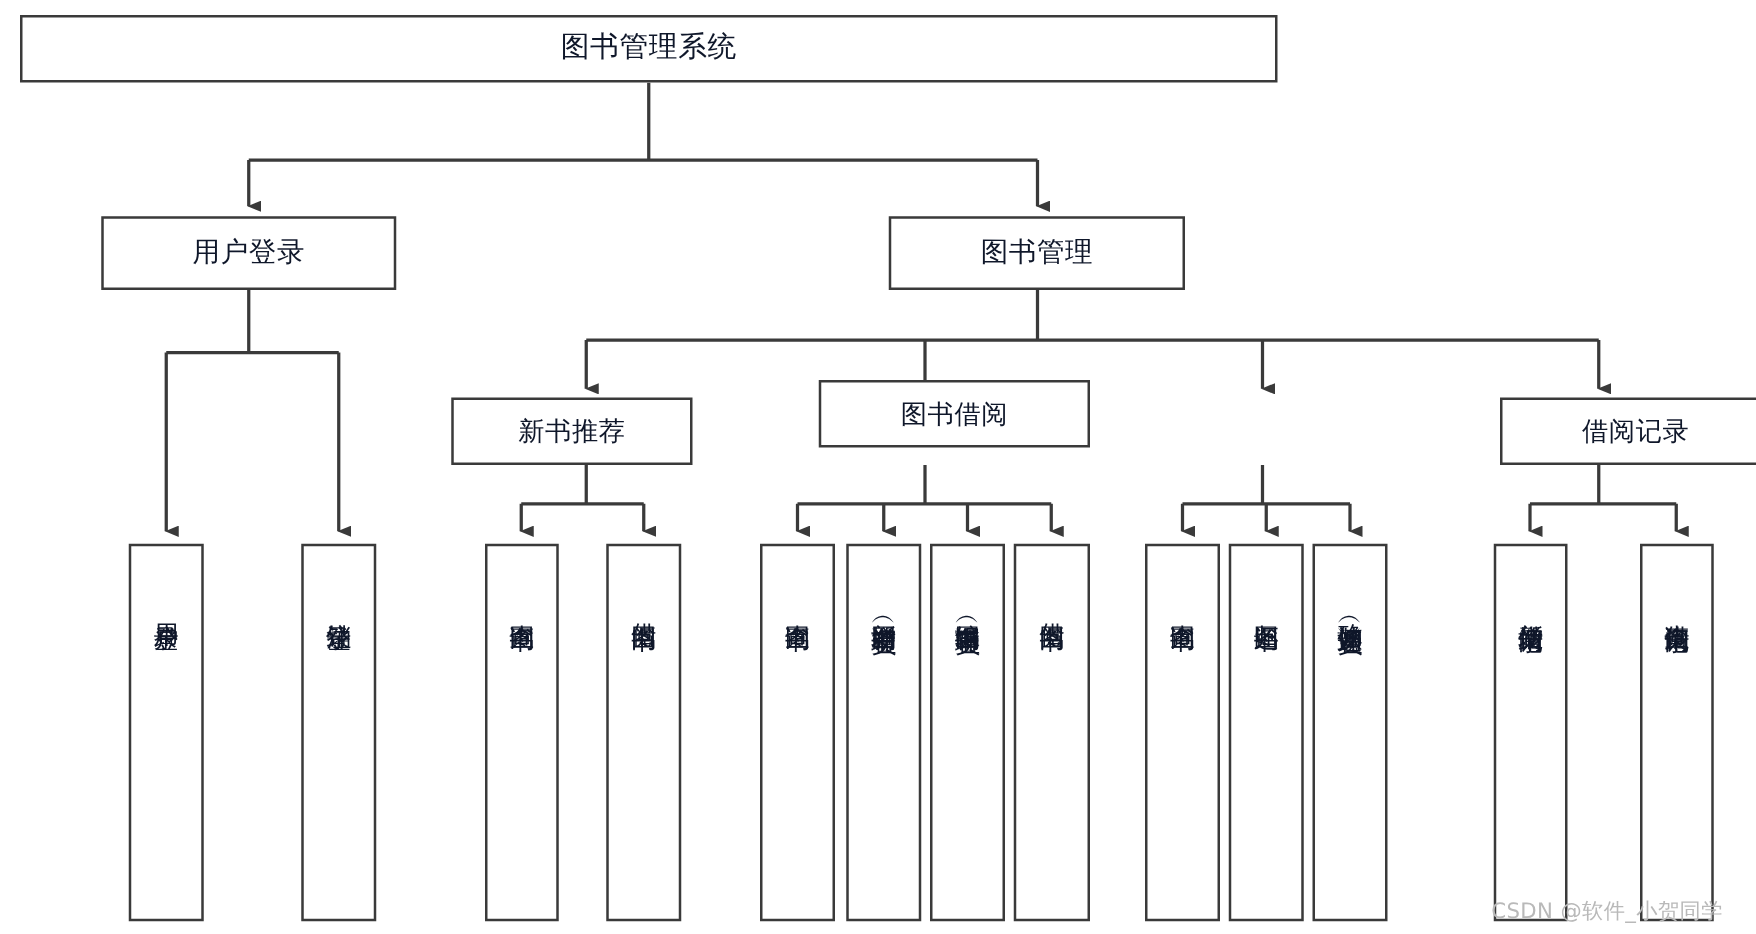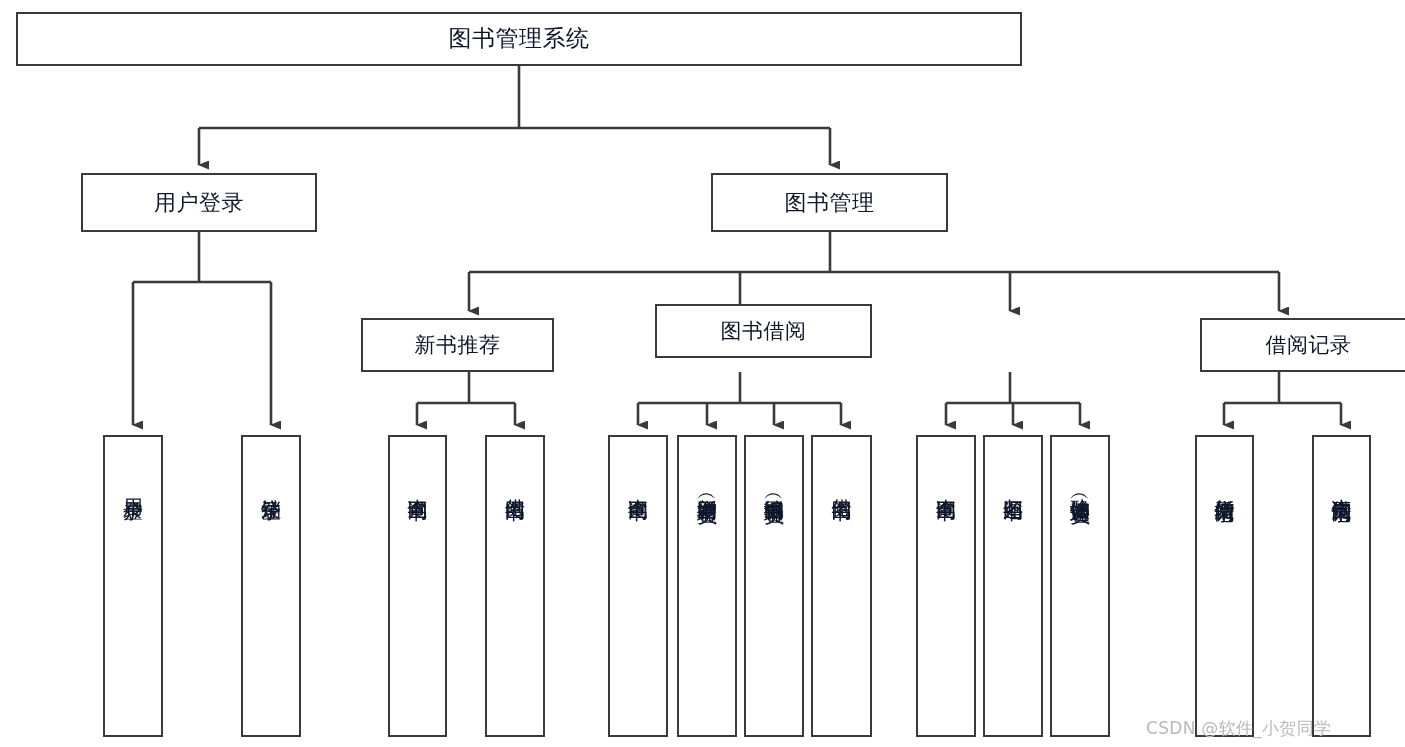--- a/index.html
+++ b/index.html
@@ -186,15 +186,15 @@
     <span class="lbl">确认归还（管理员）</span>
   </div>
 
   <div class="node leaf vert" style="left:1195px; top:435px; width:59px; height:302px;">
     <span class="lbl">新增借阅记录</span>
   </div>
   <div class="node leaf vert" style="left:1312px; top:435px; width:59px; height:302px;">
     <span class="lbl">查询借阅记录</span>
   </div>
 
-  <div class="watermark" style="left:1146px; top:717px;">CSDN @软件_小贺同学</div>
+  <div class="watermark" style="left:1193px; top:717px;">CSDN @软件_小贺同学</div>
 
 </div>
 
 </body></html>

